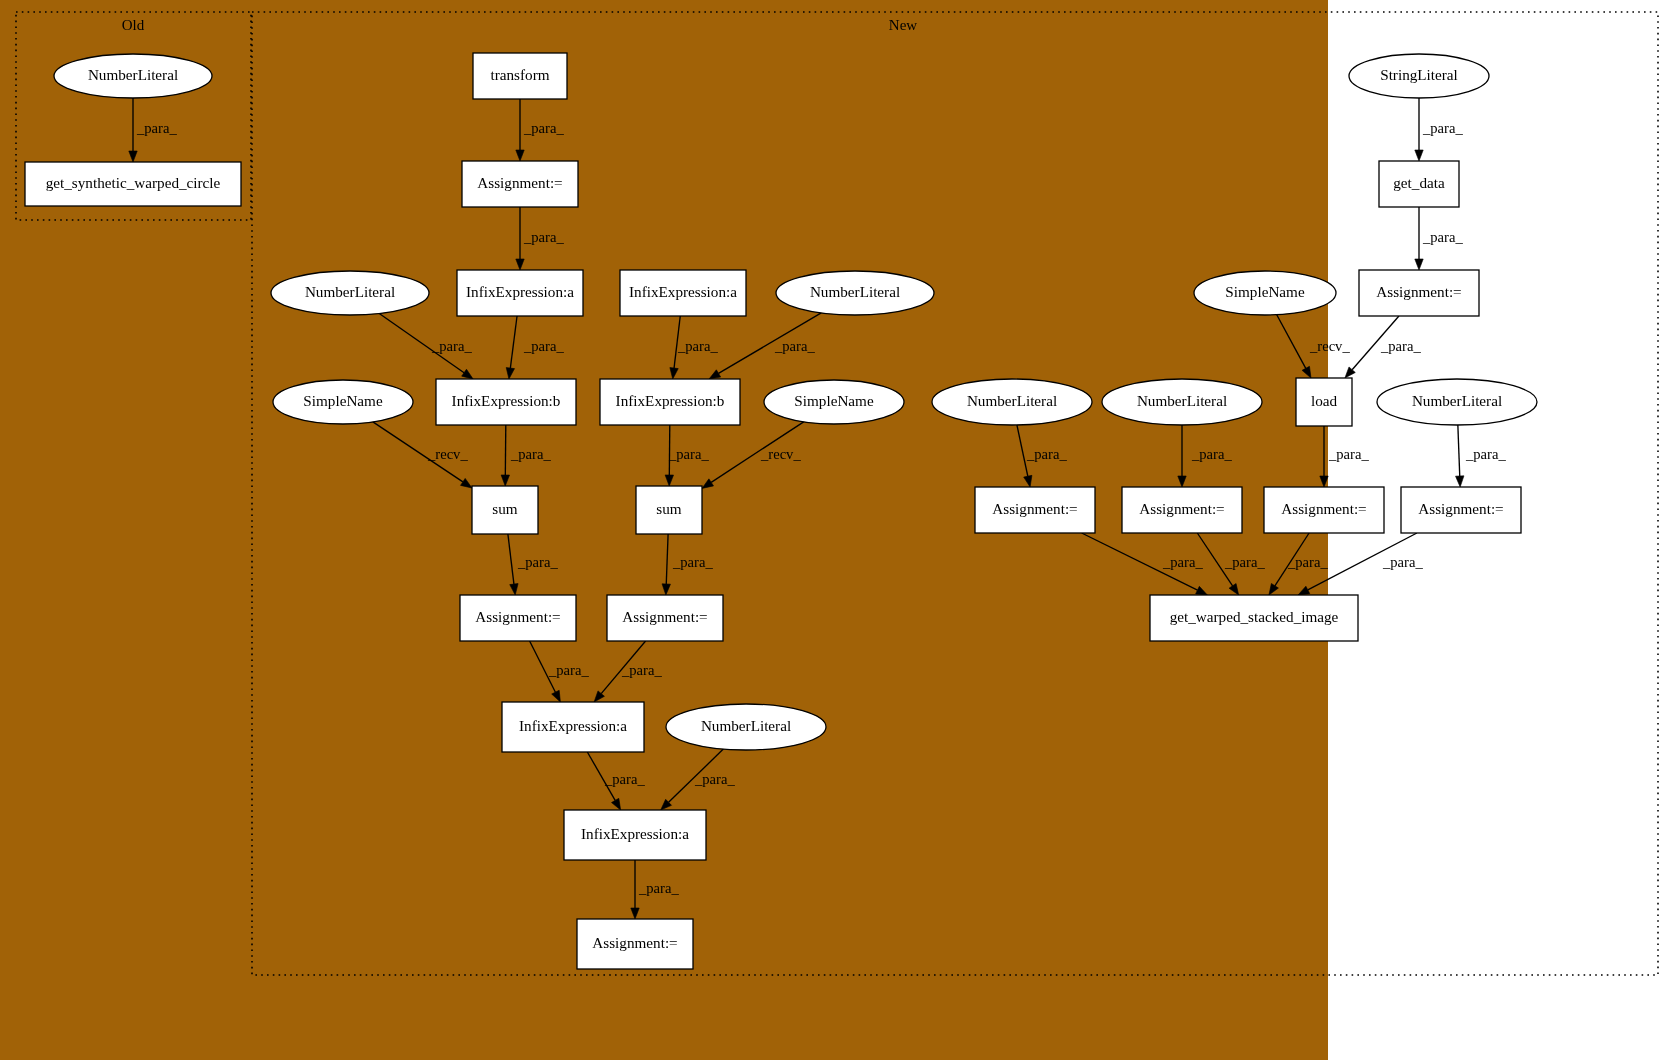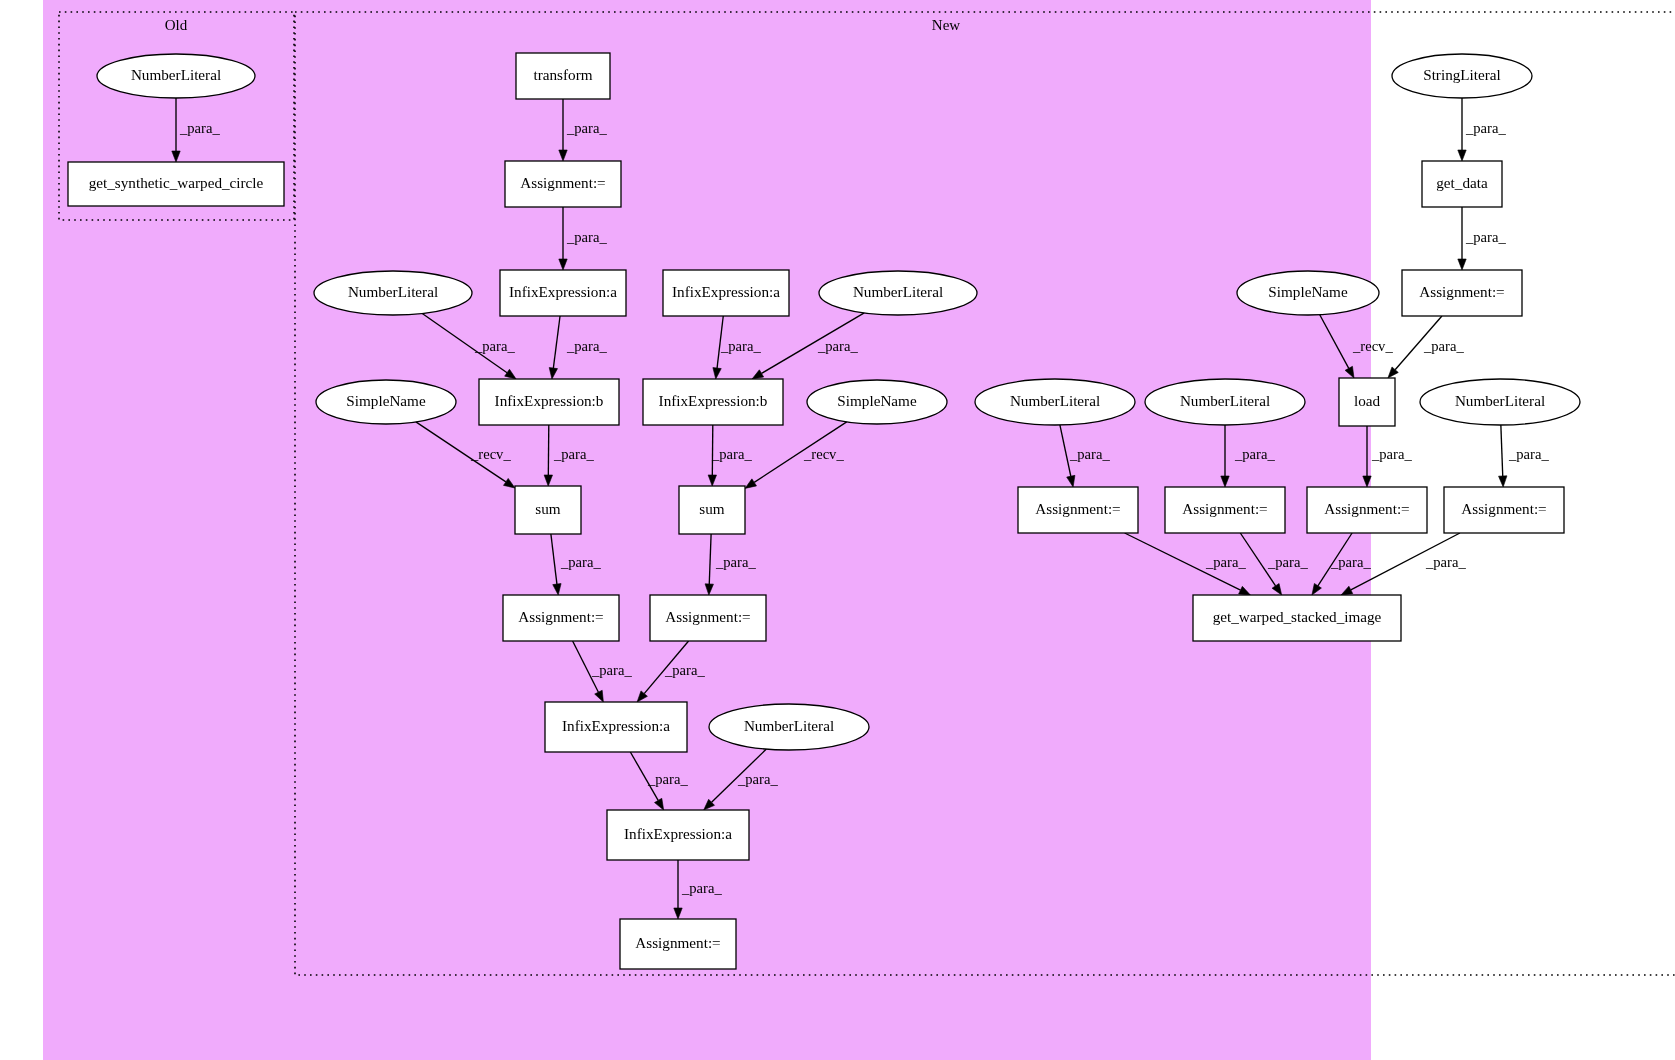--- a/index.html
+++ b/index.html
@@ -4,23 +4,22 @@
 <style>
   html, body {
     margin: 0;
     padding: 0;
     background: #ffffff;
   }
   #stage {
     position: relative;
     width: 1328px;
     height: 1060px;
-    background: #f0abfc;
+    background: #a16207;
     font-family: "Liberation Serif", "DejaVu Serif", serif;
-    margin-left: 43px;
   }
   svg#graph {
     position: absolute;
     left: 0;
     top: 0;
     width: 1675px;
     height: 1060px;
   }
   .cluster-box {
     fill: none;

